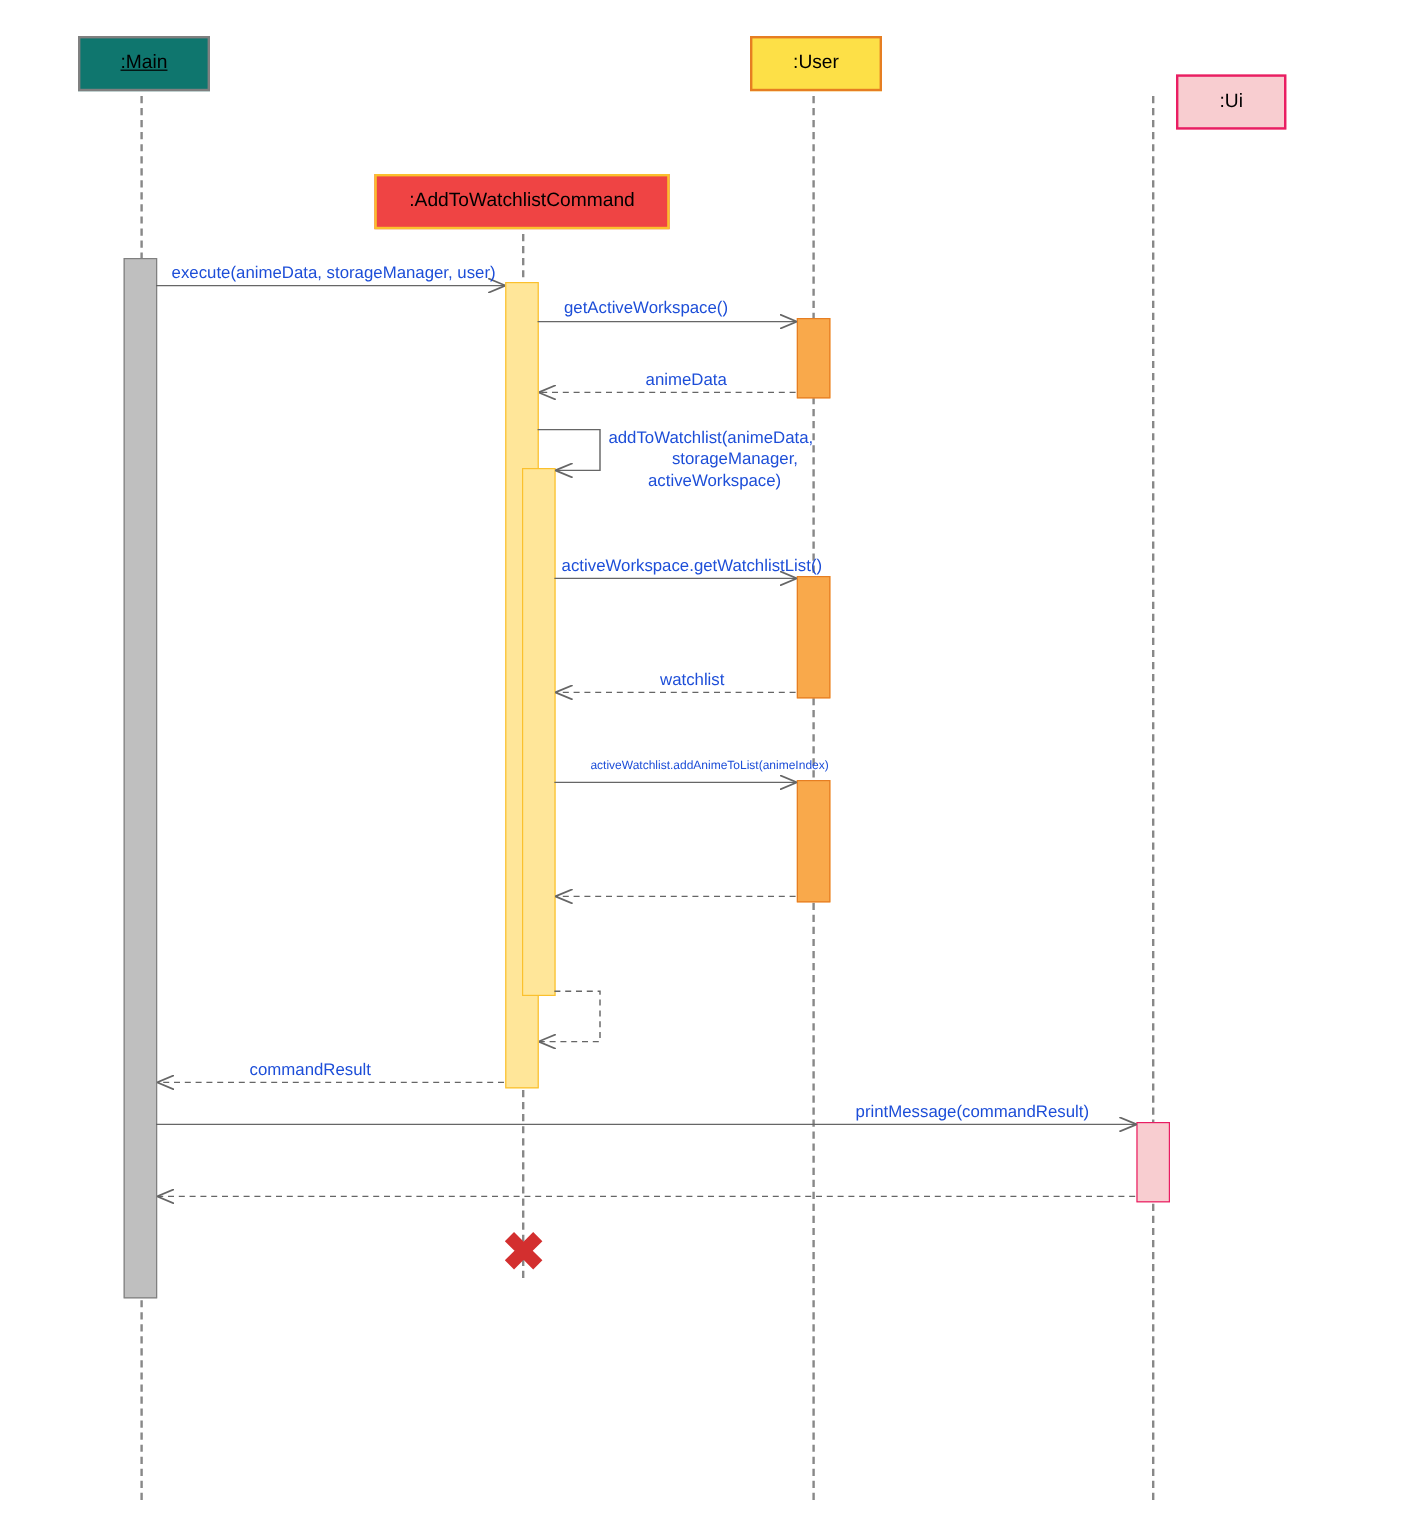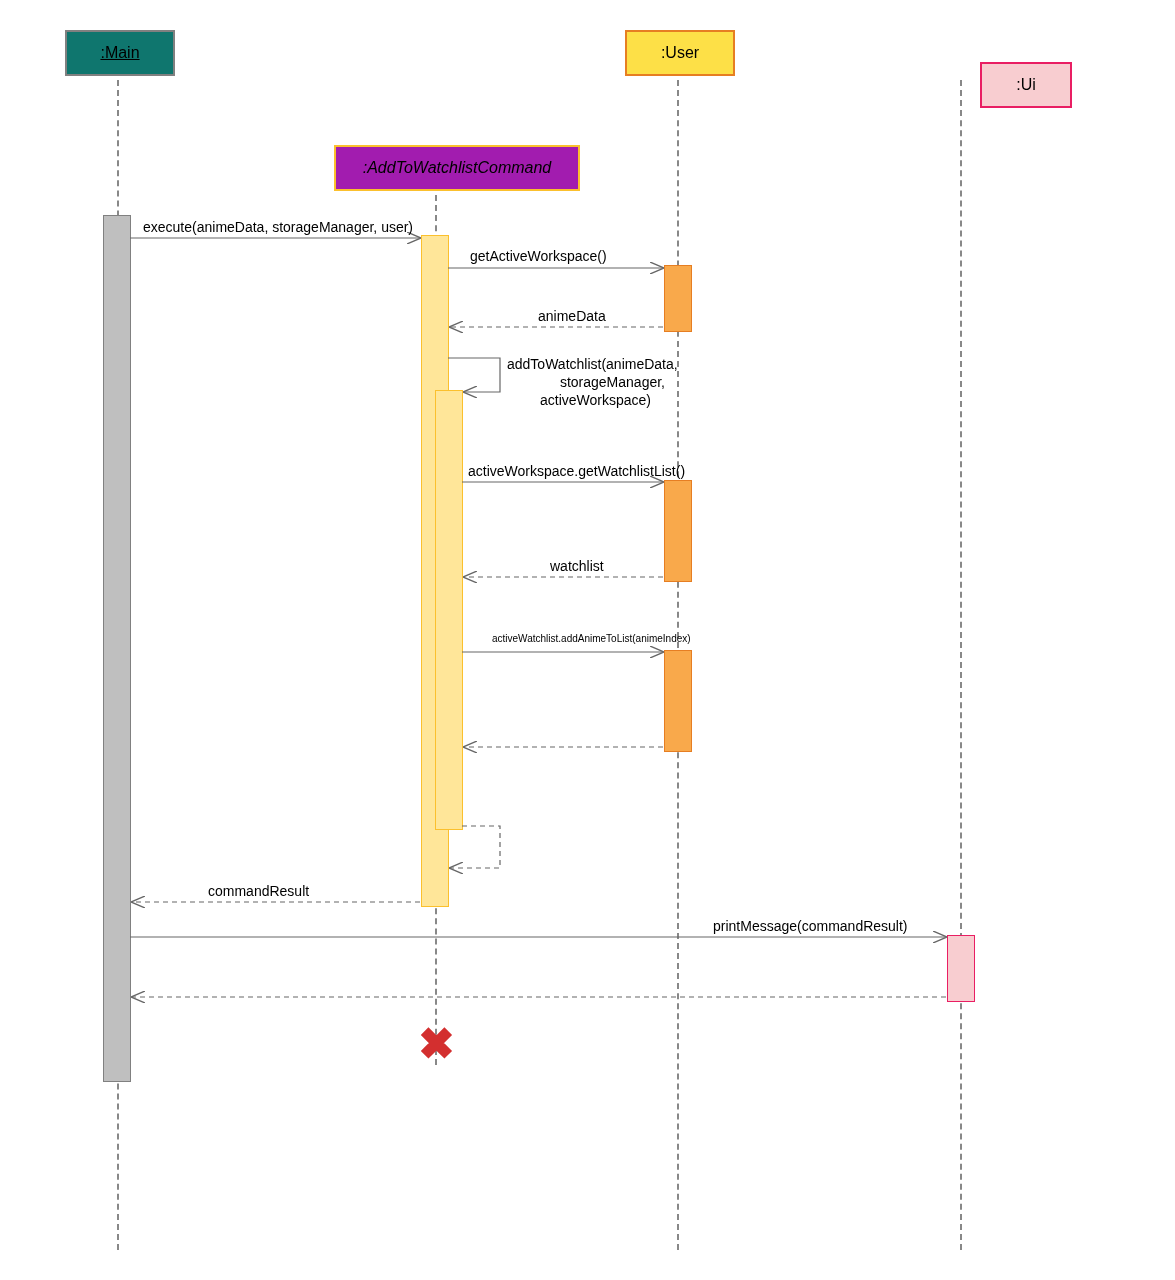--- a/index.html
+++ b/index.html
@@ -24,26 +24,25 @@
   }
   .main-box {
     background: #0f766e;
     border-color: #808080;
     left: 45px;
     top: 10px;
     width: 70px;
     text-decoration: underline;
   }
   .cmd-box {
-    background: #a21caf;
+    background: #ef4444;
     border-color: #fbc02d;
-    left: 314px;
+    left: 292px;
     top: 125px;
     width: 206px;
-    font-style: italic;
   }
   .user-box {
     background: #fde047;
     border-color: #e67e22;
     left: 605px;
     top: 10px;
     width: 70px;
   }
   .ui-box {
     background: #f8cdd0;
@@ -71,21 +70,21 @@
   .act-cmd2 { background:#ffe699; border:1px solid #fbc02d; left:415px; top:370px; width:26px; height:438px; }
   .act-user1{ background:#f9a94b; border:1px solid #e67e22; left:644px; top:245px; width:26px; height:65px; }
   .act-user2{ background:#f9a94b; border:1px solid #e67e22; left:644px; top:460px; width:26px; height:100px; }
   .act-user3{ background:#f9a94b; border:1px solid #e67e22; left:644px; top:630px; width:26px; height:100px; }
   .act-ui   { background:#f8cdd0; border:1px solid #e91e63; left:927px; top:915px; width:26px; height:65px; }
 
   .msg-label {
     position: absolute;
     font-size: 14px;
     white-space: nowrap;
-    color: #000000;
+    color: #1d4ed8;
   }
 
   svg.overlay {
     position: absolute;
     left: 0; top: 0;
     width: 1135px;
     height: 1240px;
     pointer-events: none;
   }
 

